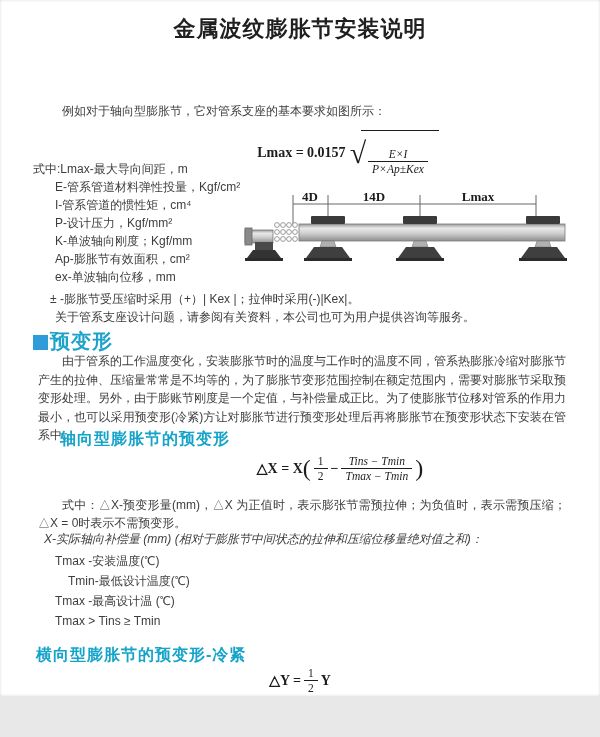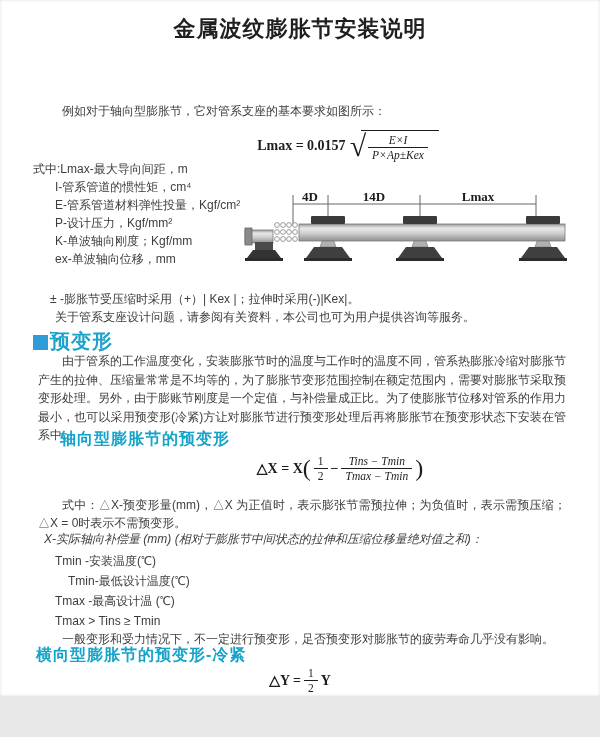--- a/index.html
+++ b/index.html
@@ -18,21 +18,21 @@
   .sec-head{font-size:17px;font-weight:bold;color:#2d9cd9;letter-spacing:1px;}
   .body-txt{font-size:12px;line-height:20px;color:#3d3d3d;}
   #para-support{top:56px;left:38px;width:528px;text-align:justify;}
   #para-support .lead-indent{display:inline-block;width:20px;}
   #para-example{top:101px;left:38px;width:528px;text-indent:2em;}
   
   .formula{width:600px;text-align:center;font-family:"Liberation Serif",serif;color:#1c1c1c;}
   .f-bold{font-weight:bold;font-size:14px;}
   .f-ital{font-style:italic;}
   .sqrt-sign{font-size:30px;font-weight:normal;vertical-align:-6px;line-height:0;margin-left:4px;}
-  .radicand{display:inline-block;border-top:1.6px solid #1c1c1c;padding:2px 8px 0 4px;
+  .radicand{display:inline-block;border-top:1.6px solid #1c1c1c;padding:16px 8px 0 4px;
     margin-left:-5px;vertical-align:middle;}
   .frac{display:inline-flex;flex-direction:column;vertical-align:middle;
     text-align:center;font-size:11.5px;line-height:1.25;margin:0 3px;}
   .frac .num{padding:0 4px;border-bottom:1px solid #1c1c1c;}
   .frac .den{padding:0 4px;}
   #formula-lmax{top:130px;margin-left:48px;}
   #formula-dx{top:454px;margin-left:40px;}
   #formula-dy{top:666px;}
   .paren{font-size:24px;font-weight:normal;vertical-align:-3px;line-height:0;}
   
@@ -71,24 +71,25 @@
 
   <div id="formula-lmax" class="abs formula">
     <span class="f-bold">Lmax = 0.0157</span><span class="sqrt-sign">√</span><span class="radicand"><span class="frac f-ital">
           <span class="num">E×I</span>
           <span class="den">P×Ap±Kex</span>
         </span></span>
   </div>
 
   <div id="defs" class="abs">
     <div class="def-line">式中:Lmax-最大导向间距，m</div>
+    <div class="def-line ind">E-管系管道材料弹性投量，Kgf/cm²</div>
     <div class="def-line ind">I-管系管道的惯性矩，cm⁴</div>
-    <div class="def-line ind">E-管系管道材料弹性投量，Kgf/cm²</div>
     <div class="def-line ind">P-设计压力，Kgf/mm²</div>
     <div class="def-line ind">K-单波轴向刚度；Kgf/mm</div>
+    <div class="def-line ind">Ap-膨胀节有效面积，cm²</div>
     <div class="def-line ind">ex-单波轴向位移，mm</div>
   </div>
 
   <svg id="diagram" class="abs" width="352" height="78" viewBox="0 0 352 78">
     <defs>
       <linearGradient id="pipeGrad" x1="0" y1="0" x2="0" y2="1">
         <stop offset="0" stop-color="#9a9a9a"></stop>
         <stop offset="0.25" stop-color="#e8e8e8"></stop>
         <stop offset="0.55" stop-color="#cfcfcf"></stop>
         <stop offset="1" stop-color="#8f8f8f"></stop>
@@ -170,25 +171,24 @@
         <span class="den">2</span>
       </span><span class="f-bold">−</span><span class="frac f-ital">
         <span class="num">Tins − Tmin</span>
         <span class="den">Tmax − Tmin</span>
       </span><span class="paren">)</span>
   </div>
 
   <div id="para-dx-explain" class="abs body-txt">式中：△X-预变形量(mm)，△X 为正值时，表示膨张节需预拉伸；为负值时，表示需预压缩；△X = 0时表示不需预变形。</div>
 
   <div id="line-xdef" class="abs plain-line">X-实际轴向补偿量 (mm) (相对于膨胀节中间状态的拉伸和压缩位移量绝对值之和)：</div>
-  <div id="line-tins" class="abs plain-line">Tmin -安装温度(℃)</div>
+  <div id="line-tins" class="abs plain-line">Tmax -安装温度(℃)</div>
   <div id="line-tmin" class="abs plain-line">Tmin-最低设计温度(℃)</div>
   <div id="line-tmax" class="abs plain-line">Tmax -最高设计温 (℃)</div>
   <div id="line-trel" class="abs plain-line">Tmax &gt; Tins ≥ Tmin</div>
-  <div id="line-general" class="abs plain-line">一般变形和受力情况下，不一定进行预变形，足否预变形对膨胀节的疲劳寿命几乎没有影响。</div>
 
   <div id="subtitle-lateral" class="abs sub-title">横向型膨胀节的预变形-冷紧</div>
 
   <div id="formula-dy" class="abs formula">
     <span class="f-bold">△Y =</span><span class="frac">
         <span class="num">1</span>
         <span class="den">2</span>
       </span><span class="f-bold">Y</span>
   </div>
 

